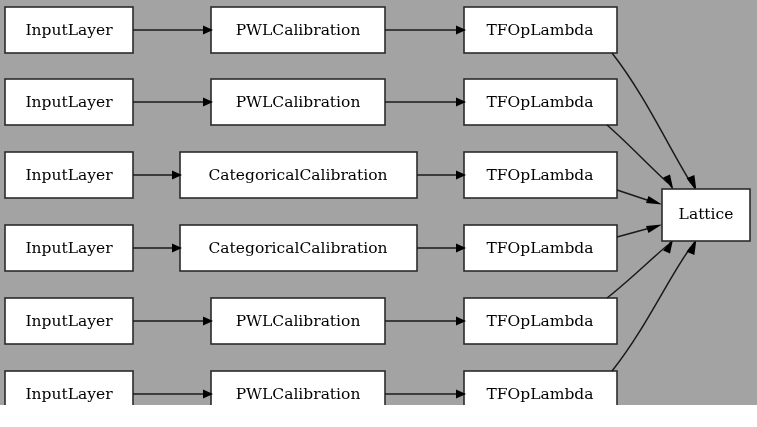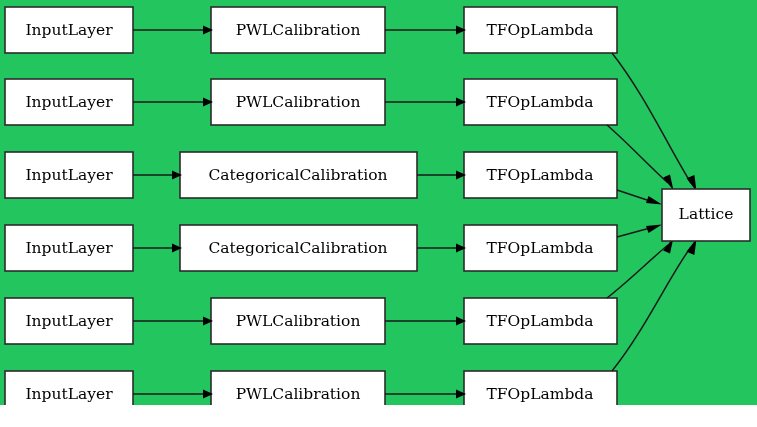--- a/index.html
+++ b/index.html
@@ -5,21 +5,21 @@
 <style>
   html, body {
     margin: 0;
     padding: 0;
     background: #ffffff;
   }
   #canvas {
     position: relative;
     width: 757px;
     height: 405px;
-    background: #22c55e;
+    background: #a3a3a3;
     overflow: hidden;
     font-family: "DejaVu Serif", "Liberation Serif", serif;
   }
   svg#graph {
     position: absolute;
     top: 0;
     left: 0;
     width: 757px;
     height: 427px;
   }

